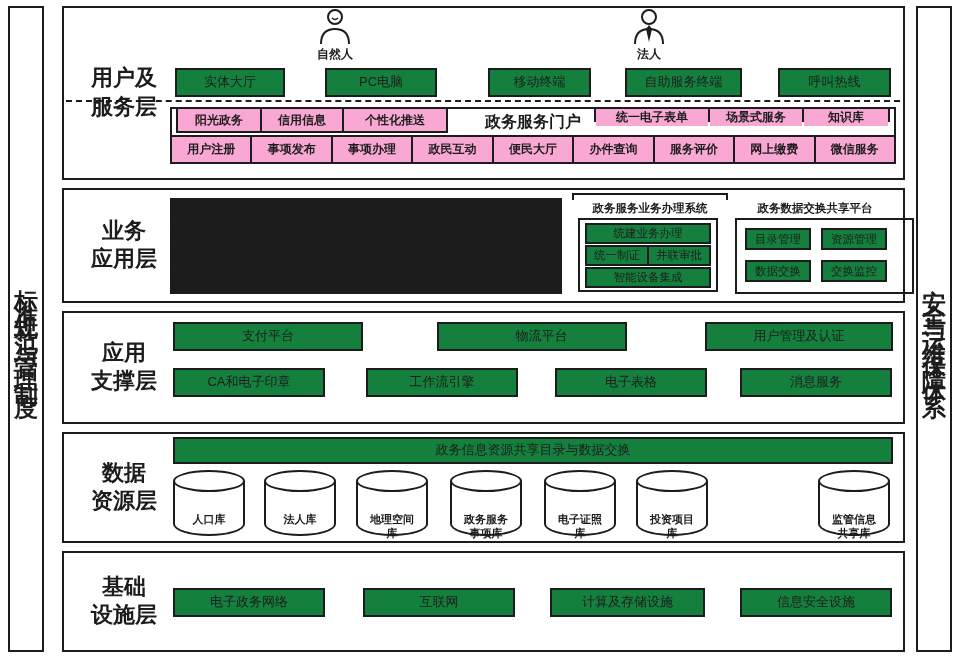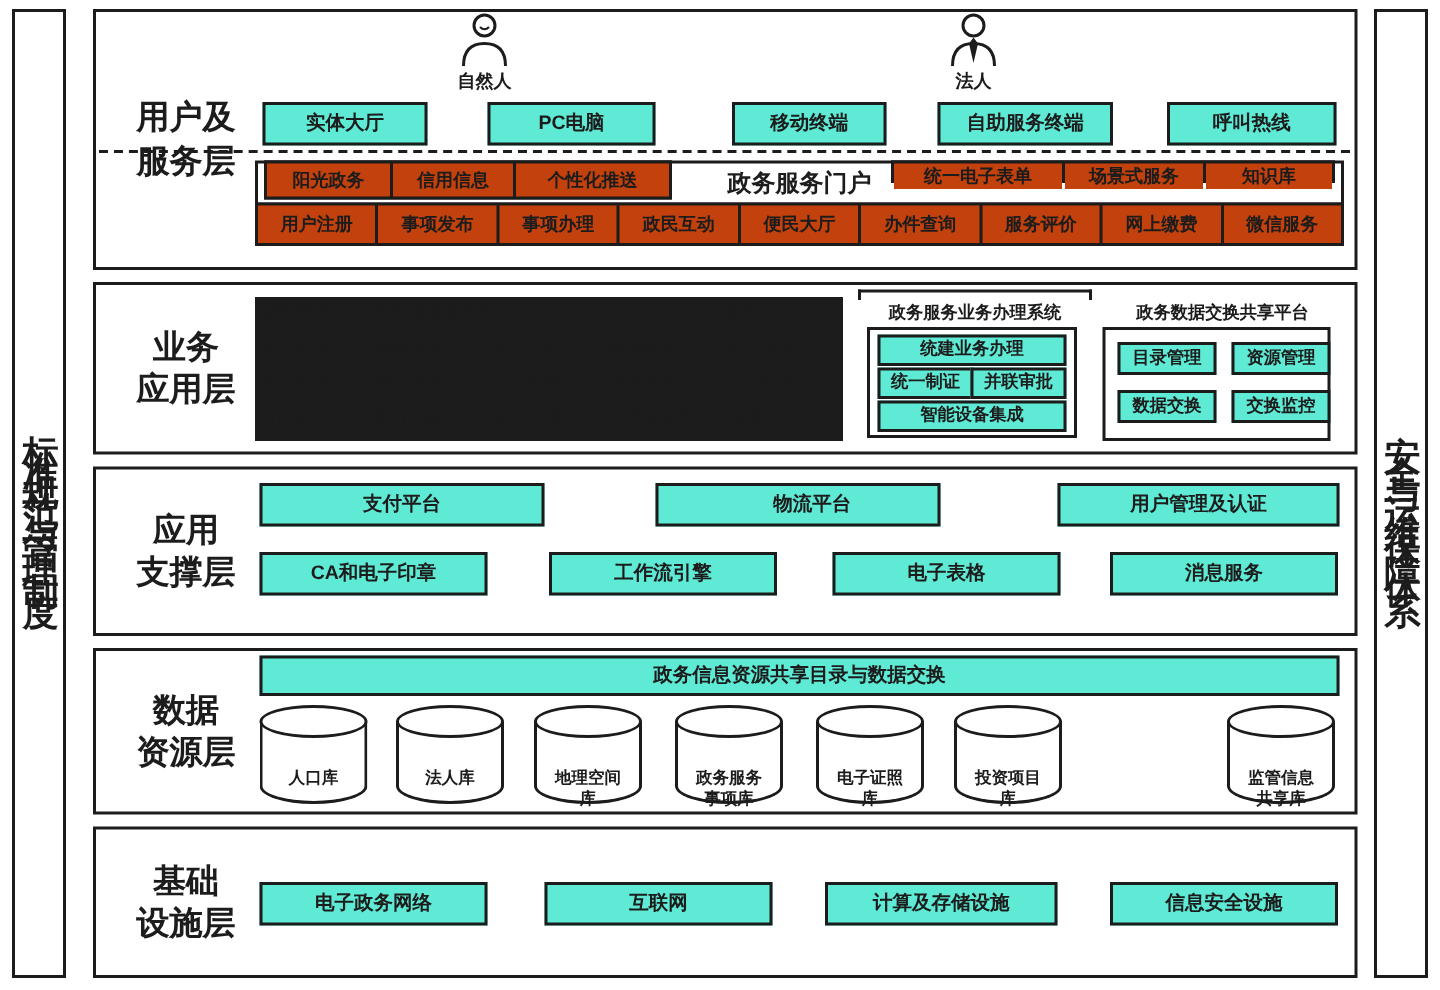--- a/index.html
+++ b/index.html
@@ -22,32 +22,32 @@
   .l1 { top:6px;   height:174px; }
   .l2 { top:188px; height:115px; }
   .l3 { top:311px; height:113px; }
   .l4 { top:432px; height:111px; }
   .l5 { top:551px; height:101px; }
   .layer-label {
     position:absolute; left:8px; top:50%; transform:translateY(-50%);
     width:104px; text-align:center; font-size:22px; font-weight:700; line-height:1.3;
   }
   .abox {
-    position:absolute; border:2px solid #1c1c1c; background:#5eead4;
+    position:absolute; border:2px solid #1c1c1c; background:#15803d;
     display:flex; align-items:center; justify-content:center; text-align:center;
-    font-weight:700; font-size:13px; line-height:1.1;
+    font-weight:400; font-size:13px; line-height:1.1;
   }
   .actor { position:absolute; display:flex; flex-direction:column; align-items:center; gap:1px;
            font-size:12px; font-weight:700; }
   .dashline { position:absolute; left:2px; top:92px; width:834px; border-top:2px dashed #1c1c1c; }
   
   .portal { position:absolute; left:106px; top:99px; width:726px; height:57px;
             border:2px solid #1c1c1c; background:#fff; }
   .mini-grid { position:absolute; display:grid; gap:2px; background:#1c1c1c; border:2px solid #1c1c1c; }
-  .mini-grid .cell { background:#c2410c; display:flex; align-items:center; justify-content:center;
+  .mini-grid .cell { background:#f9a8d4; display:flex; align-items:center; justify-content:center;
                      font-weight:700; font-size:12px; }
   .portal-topleft  { top:-2px; left:4px;  height:26px; grid-template-columns:82px 80px 102px; }
   .portal-topright { top:-2px; right:4px; height:15px; grid-template-columns:112px 92px 84px; }
   .portal-title { position:absolute; top:3px; left:0; right:0; text-align:center;
                   font-size:16px; font-weight:700; }
   .portal-bottom { left:-2px; right:-2px; bottom:-2px; height:29px;
                    grid-template-columns:repeat(9,1fr); }
   
   .mgmt-box { position:absolute; left:106px; top:8px; width:392px; height:96px;
               border:2px solid #1c1c1c; }
@@ -57,21 +57,21 @@
   .mgmt-title { grid-column:2/5; font-size:13px; }
   .span2 { grid-column:4/6; }
   
   .biz-bracket { position:absolute; left:508px; top:3px; width:156px; height:7px;
                  border:2px solid #1c1c1c; border-bottom:none; background:transparent; }
   .group-title { position:absolute; text-align:center; font-size:11.5px; font-weight:700; }
   .biz-title { left:506px; top:11px; width:160px; }
   .biz-box { position:absolute; left:514px; top:28px; width:140px; height:74px;
              border:2px solid #1c1c1c; }
   .exch-title { left:671px; top:11px; width:160px; }
-  .exch-box { position:absolute; left:671px; top:28px; width:152px; height:76px;
+  .exch-box { position:absolute; left:671px; top:28px; width:179px; height:76px;
               border:2px solid #1c1c1c; }
   .sbox { font-size:11.5px; }
   
   .cyl { position:absolute; width:72px; height:66px; top:36px; }
   .cyl-body { position:absolute; left:0; right:0; top:11px; bottom:0;
               border:2px solid #1c1c1c; border-top:none;
               border-radius:0 0 36px 36px / 0 0 12px 12px; background:#fff; }
   .cyl-top { position:absolute; left:0; right:0; top:0; height:22px;
              border:2px solid #1c1c1c; border-radius:50%; background:#fff; }
   .cyl-label { position:absolute; left:0; right:0; top:27px; text-align:center;
@@ -89,21 +89,21 @@
   <div class="pillar pillar-right">
     <span>安全与运维保障体系</span>
   </div>
 
   <section class="layer l1">
     <div class="layer-label">
       <span>用户及</span><br>
       <span>服务层</span>
     </div>
 
-    <div class="actor" style="left:240px; top:0;">
+    <div class="actor" style="left:252px; top:0;">
       <span>
         <svg width="38" height="37" viewBox="0 0 38 37" fill="none" stroke="#1c1c1c" stroke-width="2">
           <circle cx="19" cy="9" r="7"></circle>
           <path d="M16 10 q3 3 6 0" stroke-width="1.4"></path>
           <path d="M5 36 q0 -15 14 -15 q14 0 14 15"></path>
         </svg>
       </span>
       <span>自然人</span>
     </div>
 

